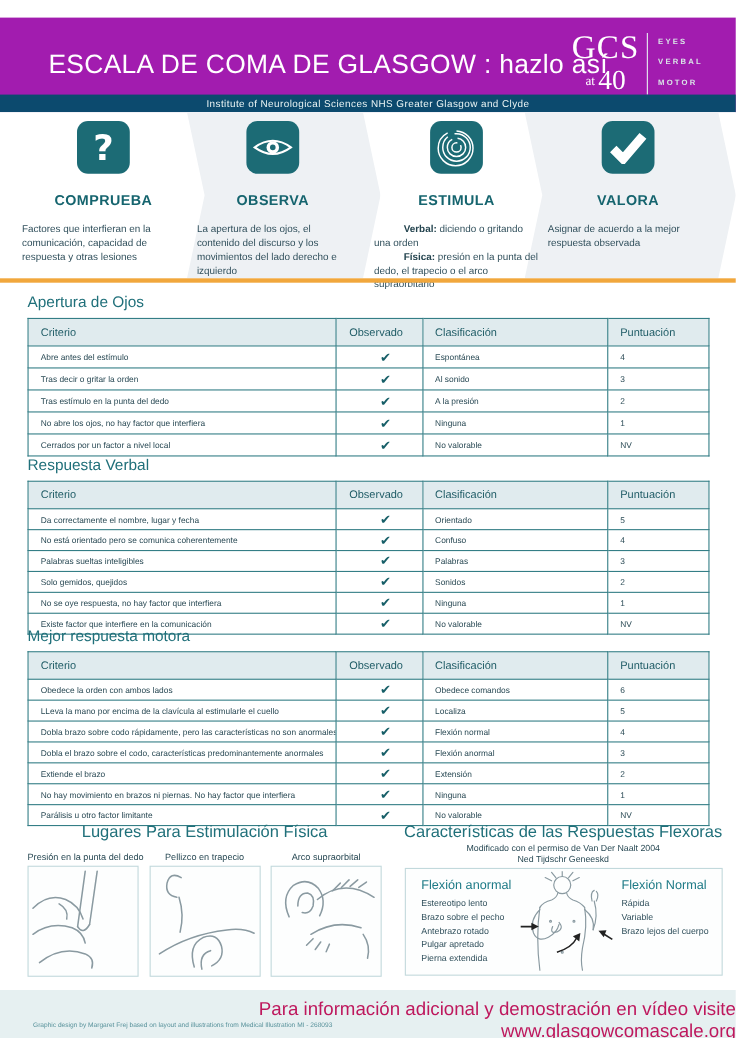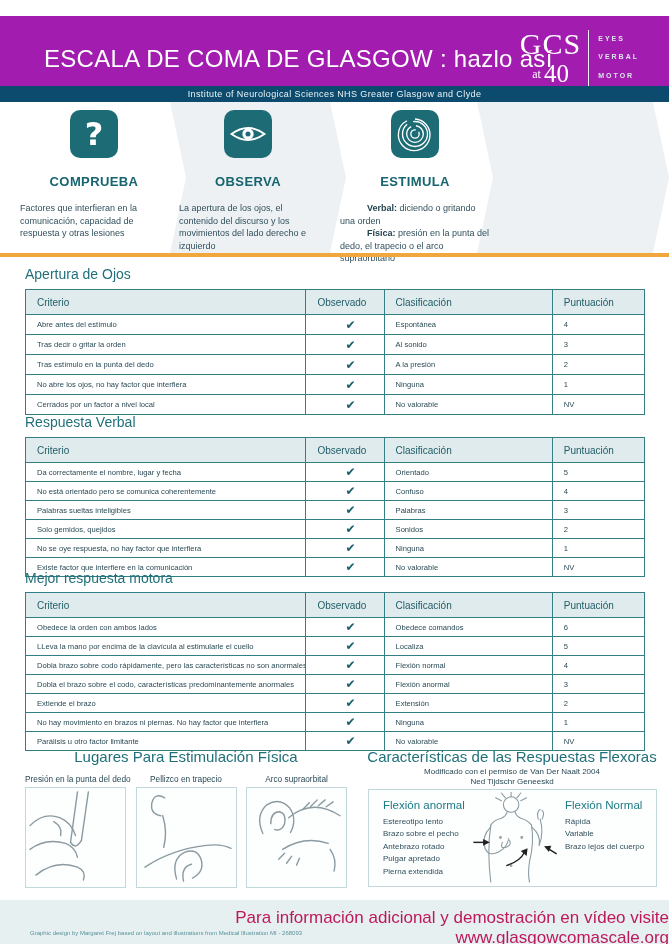--- a/index.html
+++ b/index.html
@@ -138,20 +138,29 @@
           <circle cx="24" cy="24" r="5" fill="none" stroke="#fff" stroke-width="1.6" stroke-dasharray="24 4"></circle>
           <circle cx="24" cy="24" r="10" fill="none" stroke="#fff" stroke-width="1.6" stroke-dasharray="42 6"></circle>
           <circle cx="24" cy="24" r="15" fill="none" stroke="#fff" stroke-width="1.6" stroke-dasharray="60 8"></circle>
           <circle cx="23" cy="25" r="19" fill="none" stroke="#fff" stroke-width="1.6" stroke-dasharray="80 10"></circle>
         </svg>
       </div>
       <div class="step-title">ESTIMULA</div>
       <div class="step-desc"><b>Verbal:</b><span> diciendo o gritando una orden</span><br><b>Física:</b><span> presión en la punta del dedo, el trapecio o el arco supraorbitario</span></div>
     </div>
 
+    <div class="step step4">
+      <div class="step-icon">
+        <svg width="36" height="30" viewBox="0 0 48 40">
+          <path d="M6 22 L18 34 L42 6" fill="none" stroke="#fff" stroke-width="11"></path>
+        </svg>
+      </div>
+      <div class="step-title">VALORA</div>
+      <div class="step-desc">Asignar de acuerdo a la mejor respuesta observada</div>
+    </div>
   </div>
 
   <div class="orange-rule"></div>
 
   <div class="section" style="top:266px">
     <div class="section-title">Apertura de Ojos</div>
     <table class="gcs t1" style="margin-top:7px">
       <colgroup>
           <col class="col-crit">
           <col class="col-obs">

